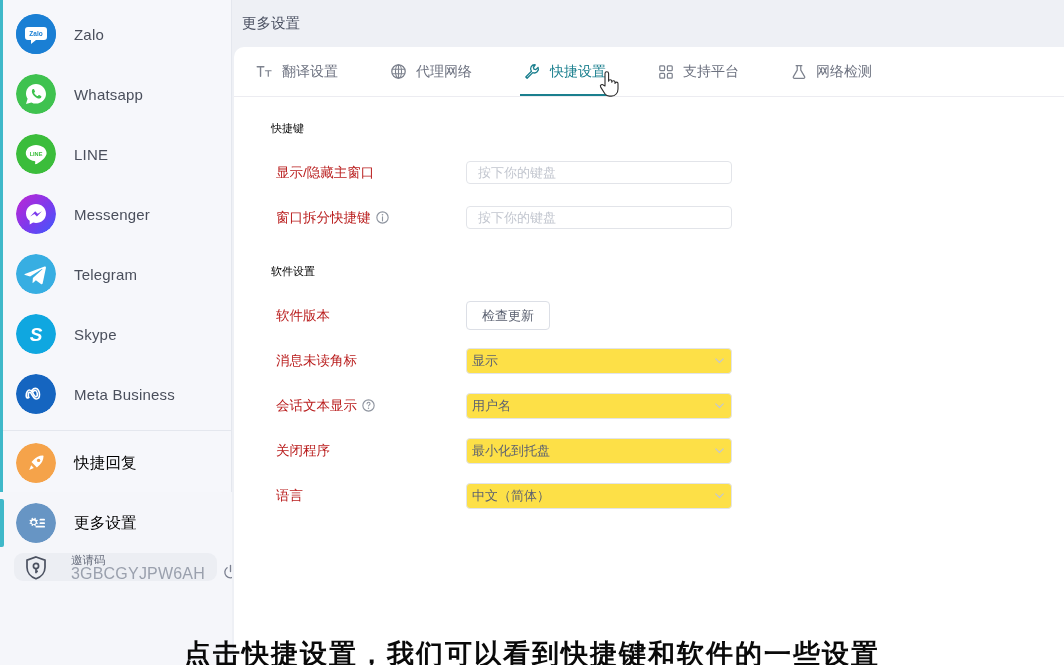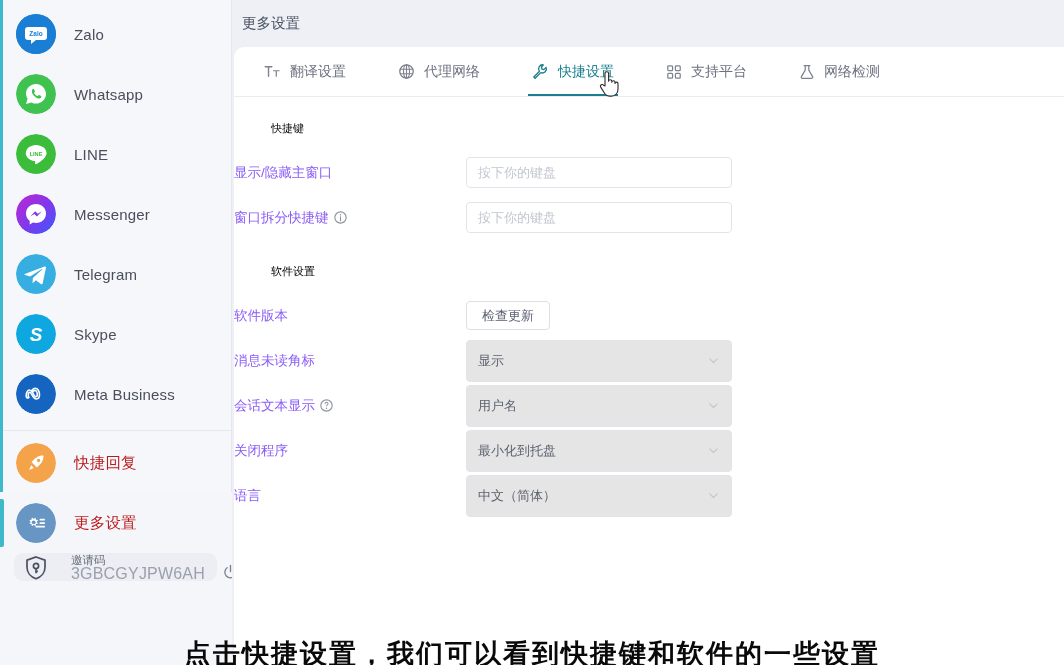--- a/index.html
+++ b/index.html
@@ -52,21 +52,21 @@
     color: #fff;
     overflow: hidden;
   }
   .app-item .label {
     margin-left: 18px;
     font-size: 15px;
     color: #4a4f5c;
     letter-spacing: .2px;
     white-space: nowrap;
   }
-  .app-item .label.cn { font-size: 15.5px; color: #b91c1c; }
+  .app-item .label.cn { font-size: 15.5px; color: #000000; }
   .sidebar-divider {
     height: 1px;
     background: #e4e7ee;
     margin: 6px 0 2px 0;
   }
   .active-marker {
     position: absolute;
     left: 0; top: 6px;
     width: 4px; height: 48px;
     background: #3fb8c9;
@@ -116,21 +116,21 @@
     display: flex;
     flex-direction: column;
     overflow: hidden;
   }
 
   
   #tabbar {
     height: 50px;
     display: flex;
     align-items: stretch;
-    padding-left: 28px;
+    padding-left: 20px;
     border-bottom: 1px solid #ececf1;
     flex: 0 0 50px;
   }
   .tab {
     display: flex;
     align-items: center;
     gap: 9px;
     margin-right: 48px;
     position: relative;
     cursor: pointer;
@@ -162,30 +162,31 @@
     margin-bottom: 14px;
   }
   .section-title.second { margin-top: 24px; }
   .frow {
     display: flex;
     align-items: center;
     height: 45px;
   }
   .frow .flabel {
     width: 232px;
+    padding-left: 42px;
     font-size: 13.5px;
-    color: #8b5cf6;
+    color: #b91c1c;
     display: flex;
     align-items: center;
     gap: 5px;
   }
   .frow .fctrl { flex: 0 0 auto; }
   .inp {
     width: 266px;
-    height: 31px;
+    height: 23px;
     border: 1px solid #e2e4e9;
     border-radius: 4px;
     background: #fff;
     display: flex;
     align-items: center;
     padding: 0 11px;
     font-size: 13px;
     color: #c2c6cf;
     cursor: text;
   }
@@ -197,28 +198,28 @@
     padding: 0 15px;
     display: inline-flex;
     align-items: center;
     font-size: 13px;
     color: #5a6070;
     cursor: pointer;
     font-family: inherit;
   }
   .sel {
     width: 266px;
-    height: 42px;
+    height: 26px;
     border: 1px solid #e2e4e9;
     border-radius: 4px;
-    background: #e5e5e5;
+    background: #fde047;
     display: flex;
     align-items: center;
     justify-content: space-between;
-    padding: 0 11px;
+    padding: 0 5px;
     font-size: 13px;
     color: #5d6270;
     cursor: pointer;
   }
   .sel .chev { color: #c3c7d0; display:flex; align-items:center; }
   .info-ic { color: #8e949f; display: inline-flex; align-items: center; }
 
   
   #cursor {
     position: absolute;

